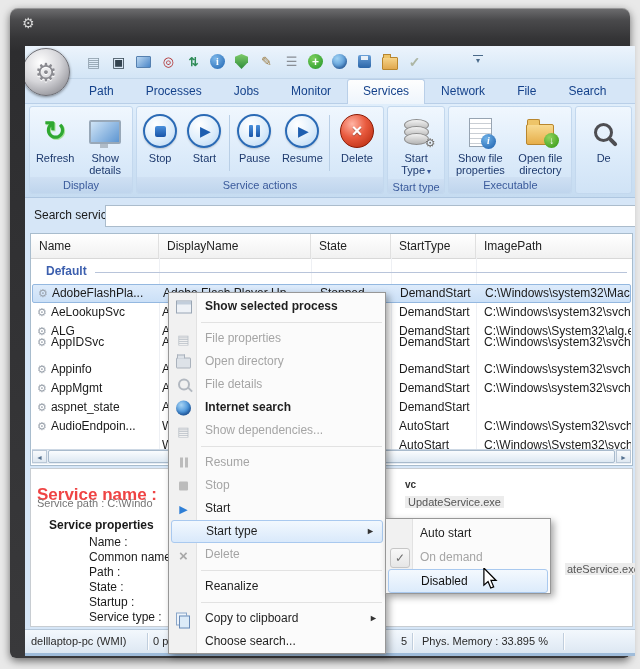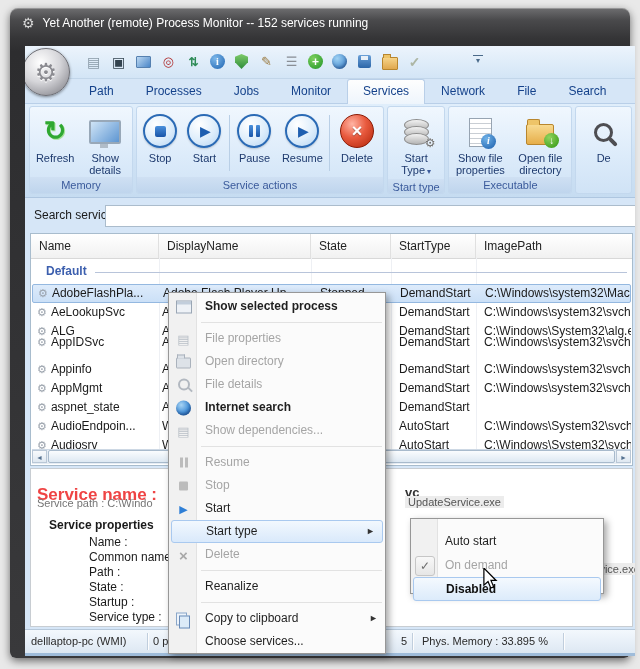--- a/index.html
+++ b/index.html
@@ -91,21 +91,21 @@
   .c-path{left:452px;right:0;}
   .hscroll{position:absolute;left:1px;right:1px;bottom:1px;height:14px;background:#e6edf4;border-top:1px solid #cdd8e4;}
   .harrow{position:absolute;top:0;width:15px;height:13px;text-align:center;font-size:7px;line-height:13px;color:#55718f;background:linear-gradient(#f8fafc,#dfe8f1);border:1px solid #b9c7d6;box-sizing:border-box;}
   .harrow.left{left:0;} .harrow.right{right:0;}
   .hthumb{position:absolute;left:16px;right:16px;top:0;height:13px;background:linear-gradient(#fafcfe,#dde8f2);border:1px solid #a8bacc;border-radius:2px;box-sizing:border-box;}
   .hgrip{position:absolute;left:50%;top:3px;margin-left:-5px;width:10px;height:7px;
     background:repeating-linear-gradient(90deg,#9fb2c6 0 1px,transparent 1px 3px);}
   
   .details{position:absolute;left:5px;top:422px;width:603px;height:159px;background:#fff;border:1px solid #c8cdd2;box-sizing:border-box;font-size:12px;color:#222;}
   .dn-label{position:absolute;left:6px;top:16px;font-size:17px;font-weight:bold;color:#ef4444;}
-  .dn-tail{position:absolute;left:374px;top:16px;font-weight:bold;color:#333;font-size:13px;}
+  .dn-tail{position:absolute;left:374px;top:10px;font-weight:bold;color:#333;font-size:10px;}
   .dp-line{position:absolute;left:6px;top:28px;font-size:11px;color:#757575;text-align:center;}
   .dp-tail{position:absolute;left:374px;top:27px;font-size:11px;color:#555;background:#ececec;padding:0 3px;}
   .dprops-title{position:absolute;left:18px;top:49px;font-weight:bold;color:#1a1a1a;}
   .dprop{position:absolute;left:58px;color:#1a1a1a;}
   .dpath-tail{position:absolute;left:534px;top:94px;font-size:11px;color:#555;background:#ececec;padding:0 2px;}
   
   .status{position:absolute;left:0;top:583px;width:610px;height:24px;background:linear-gradient(#f3f8fd,#dce7f2);border-top:1px solid #b6c8da;font-size:11px;color:#2a2a2a;}
   .st{position:absolute;top:5px;white-space:nowrap;}
   .stsep{position:absolute;top:3px;width:1px;height:17px;background:#c0cedd;box-shadow:1px 0 0 #fdfdfd;}
   
@@ -126,36 +126,35 @@
   .ic-mag-sm{width:8px;height:8px;border:2px solid #b2b8c0;border-radius:50%;position:relative;}
   .ic-mag-sm::after{content:"";position:absolute;width:2px;height:6px;background:#b2b8c0;right:-3px;bottom:-4px;transform:rotate(-45deg);}
   .ic-globe-sm{width:15px;height:15px;border-radius:50%;background:radial-gradient(circle at 35% 30%,#a8d4f4,#4490d8 55%,#1a5caa);box-shadow:inset -1px -2px 3px rgba(0,0,40,.3);}
   .ic-bars i{display:inline-block;width:3px;height:10px;background:#bcbcbc;margin:0 1px;}
   .ic-sq{width:9px;height:9px;background:#bcbcbc;border-radius:1px;}
   .ic-play{color:#2f7fd6;font-size:11px;}
   .ic-x{color:#a8a8a8;font-weight:bold;font-size:15px;}
   .ic-copy{width:9px;height:11px;border:1px solid #8aa6c8;background:#eef4fb;position:relative;margin-right:4px;}
   .ic-copy::after{content:"";position:absolute;left:2px;top:2px;width:9px;height:11px;border:1px solid #6a8cb8;background:#dcebf8;}
   
-  .smenu{position:absolute;left:410px;top:518px;width:194px;height:76px;background:#fbfbfb;border:1px solid #979797;box-shadow:3px 3px 7px rgba(0,0,0,.35);z-index:60;box-sizing:border-box;padding:10px 0;font-size:12px;}
+  .smenu{position:absolute;left:385px;top:518px;width:166px;height:76px;background:#fbfbfb;border:1px solid #979797;box-shadow:3px 3px 7px rgba(0,0,0,.35);z-index:60;box-sizing:border-box;padding:2px 0;font-size:12px;}
   .smenu .gutter{width:26px;}
   .smi{position:relative;height:24px;line-height:24px;padding-left:34px;color:#1f1f1f;white-space:nowrap;}
   .smi.disabled{color:#a5a5a5;}
-  .smi.hl{margin:0 2px;padding-left:32px;border:1px solid #a9c9ef;border-radius:3px;background:linear-gradient(#f4f9fe,#dcebfb);height:22px;line-height:22px;color:#111;font-weight:bold;}
+  .smi.hl{margin:0 2px;padding-left:32px;border:1px solid #a9c9ef;border-radius:3px;background:linear-gradient(#f4f9fe,#dcebfb);height:22px;line-height:22px;color:#111;}
   .scheck{position:absolute;left:4px;top:3px;width:18px;height:18px;border:1px solid #c6c6c6;border-radius:3px;background:linear-gradient(#f8f8f8,#e6e6e6);color:#6f6f6f;font-size:12px;line-height:18px;text-align:center;}
   .cursor{position:absolute;left:482px;top:568px;z-index:100;}
 </style>
 </head>
 <body>
 
 <div class="app">
   <div class="window">
     <div class="titlebar">
       <span class="title-gear">⚙</span>
-      <span>Yet Another (remote) Process Monitor -- 152 services running</span>
     </div>
 
     <div class="content">
 
       <div class="qat"></div>
       <div class="orb">
           <span class="gear">⚙</span>
         </div>
       <div class="qat-icons">
         <span class="qi qi-doc">▤</span>
@@ -206,21 +205,21 @@
                 </div>
               <div>Refresh</div>
             </div>
             <div class="rbtn" style="width:54px">
               <div class="ric">
                   <span class="mon"></span>
                 </div>
               <div>Show details</div>
             </div>
           </div>
-          <div class="rcap">Memory</div>
+          <div class="rcap">Display</div>
         </div>
 
         <div class="rgroup" style="width:270px">
           <div class="rbody">
             <div class="rbtn" style="width:42px">
               <div class="ric">
                   <span class="circ">
                     <i class="csq"></i>
                   </span>
                 </div>
@@ -377,21 +376,20 @@
           <span class="c c-disp">AS</span>
           <span class="c c-start">DemandStart</span>
         </div>
         <div class="row" style="top:183px">
           <span class="c c-name"><span class="rgear">⚙</span><span>AudioEndpoin...</span></span>
           <span class="c c-disp">W</span>
           <span class="c c-start">AutoStart</span>
           <span class="c c-path">C:\Windows\System32\svch</span>
         </div>
         <div class="row" style="top:202px">
-          <span class="c c-name"><span class="rgear">⚙</span><span>Audiosrv</span></span>
           <span class="c c-disp">W</span>
           <span class="c c-start">AutoStart</span>
           <span class="c c-path">C:\Windows\System32\svch</span>
         </div>
 
         <div class="hscroll">
           <div class="harrow left">◄</div>
           <div class="hthumb">
               <div class="hgrip"></div>
             </div>
@@ -494,21 +492,21 @@
     </div>
     <div class="msep"></div>
     <div class="mi">
       <span class="mic">
           <i class="ic-copy"></i>
         </span>
       <span>Copy to clipboard</span>
       <span class="marrow">►</span>
     </div>
     <div class="mi">
-      <span>Choose services...</span>
+      <span>Choose search...</span>
     </div>
   </div>
 
   <div class="smenu">
     <div class="gutter"></div>
     <div class="smi">
       <span>Auto start</span>
     </div>
     <div class="smi disabled">
       <span class="scheck">✓</span>

